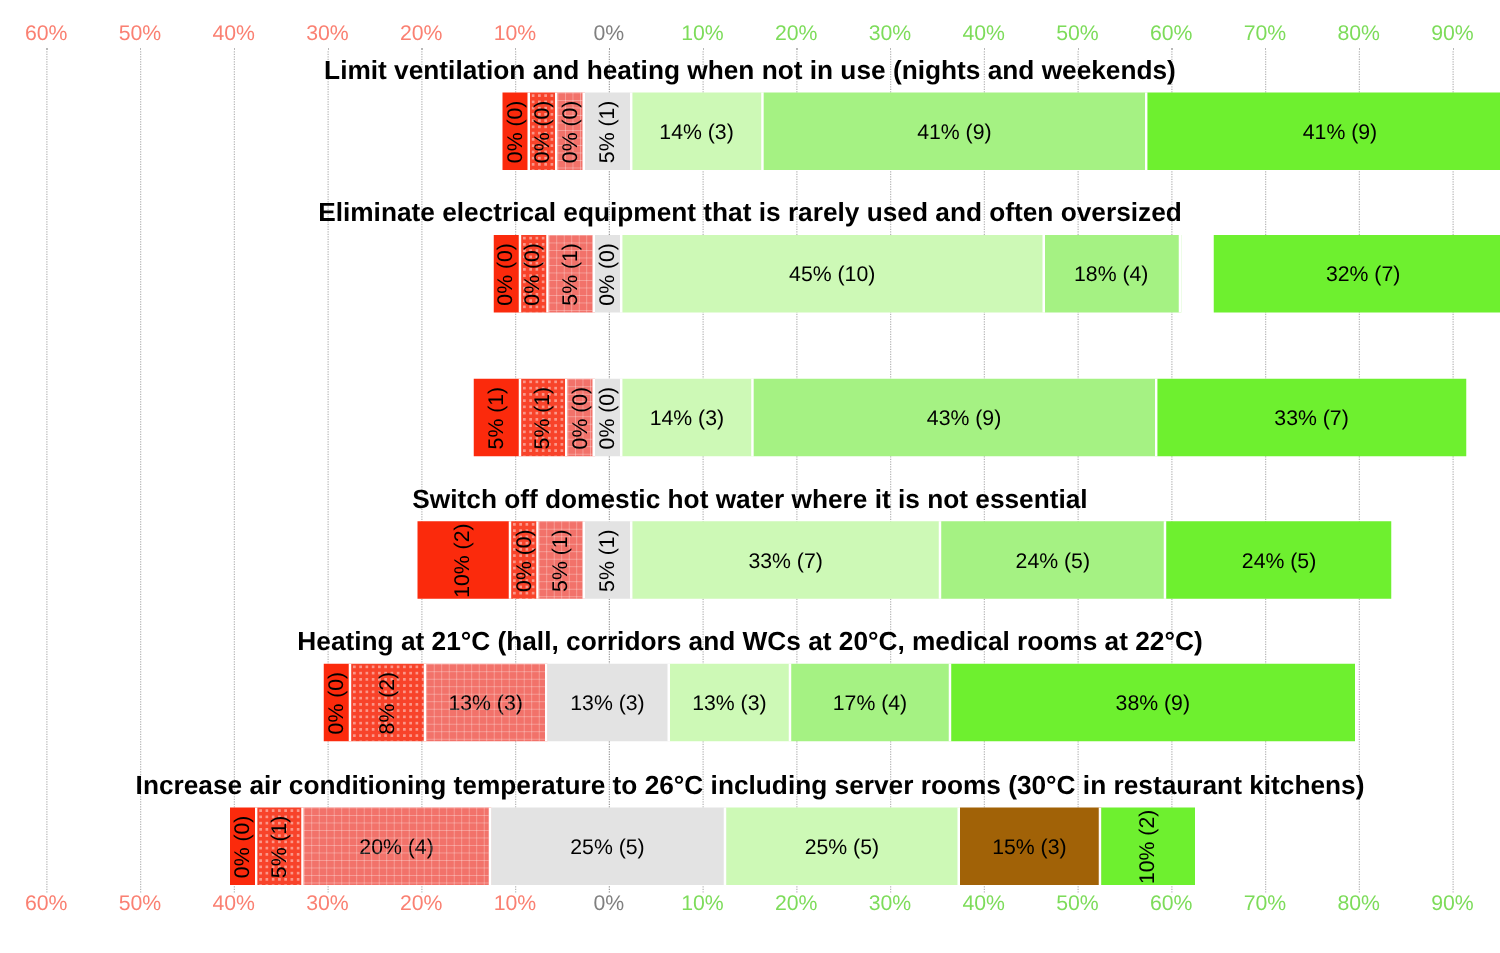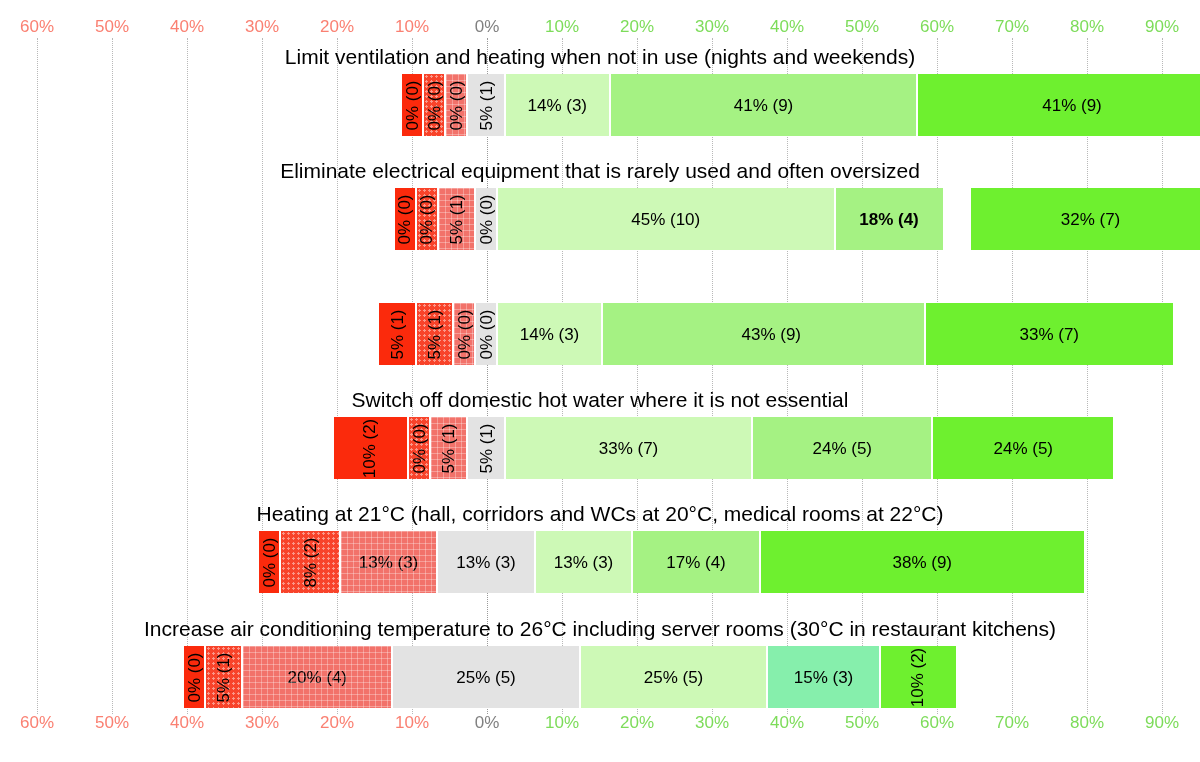--- a/index.html
+++ b/index.html
@@ -62,20 +62,21 @@
   }
   .row-title {
     position: absolute;
     left: 0;
     width: 1200px;
     text-align: center;
     font-size: 21px;
     color: #000000;
     white-space: nowrap;
     line-height: 26px;
+    font-weight: bold;
   }
   .bar {
     position: absolute;
     height: 62px;
     white-space: nowrap;
     font-size: 0;
   }
   .seg {
     position: absolute;
     top: 0;
@@ -200,21 +201,21 @@
           <div class="seg" style="left: 44px; width: 37.5px; background: rgb(242, 114, 106);">
             <div class="tex tex-grid"></div>
             <span class="seg-label vert">5% (1)</span>
           </div>
           <div class="seg" style="left: 81.5px; width: 22px; background: rgb(227, 227, 227);">
             <span class="seg-label vert">0% (0)</span>
           </div>
           <div class="seg" style="left: 103.5px; width: 337.5px; background: rgb(205, 249, 182);">
             <span class="seg-label">45% (10)</span>
           </div>
-          <div class="seg" style="left: 441px; width: 109px; background: rgb(165, 242, 131); font-weight: bold;">
+          <div class="seg" style="left: 441px; width: 109px; background: rgb(165, 242, 131);">
             <span class="seg-label">18% (4)</span>
           </div>
           <div class="seg" style="left: 576px; width: 240px; background: rgb(110, 240, 47);">
             <span class="seg-label">32% (7)</span>
           </div>
         </div>
       </div>
       <div class="row" style="top: 273px; height: 92px;">
         <div class="bar" style="top: 30px; left: 379px; width: 794px;">
           <div class="seg" style="left: 0px; width: 37.5px; background: rgb(251, 42, 12);">
@@ -311,21 +312,21 @@
           <div class="seg" style="left: 59.5px; width: 150px; background: rgb(242, 114, 106);">
             <div class="tex tex-grid"></div>
             <span class="seg-label">20% (4)</span>
           </div>
           <div class="seg" style="left: 209.5px; width: 187.5px; background: rgb(227, 227, 227);">
             <span class="seg-label">25% (5)</span>
           </div>
           <div class="seg" style="left: 397px; width: 187.5px; background: rgb(205, 249, 182);">
             <span class="seg-label">25% (5)</span>
           </div>
-          <div class="seg" style="left: 584.5px; width: 112.5px; background: #86efac;">
+          <div class="seg" style="left: 584.5px; width: 112.5px; background: #a16207;">
             <span class="seg-label">15% (3)</span>
           </div>
           <div class="seg" style="left: 697px; width: 75px; background: rgb(110, 240, 47);">
             <span class="seg-label vert">10% (2)</span>
           </div>
         </div>
       </div>
     </div>
   <div class="axis axis-bottom" id="axis-bottom">
       <div class="tick-label tick-neg" style="left: 37px;">60%</div>

